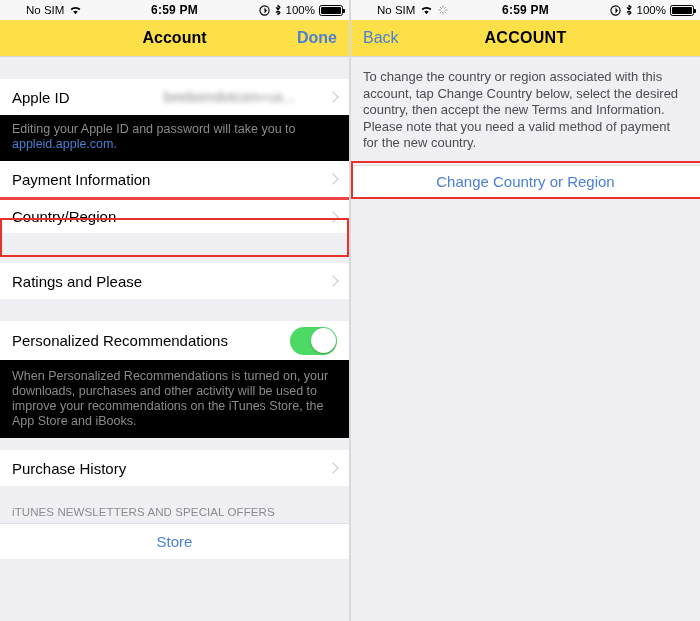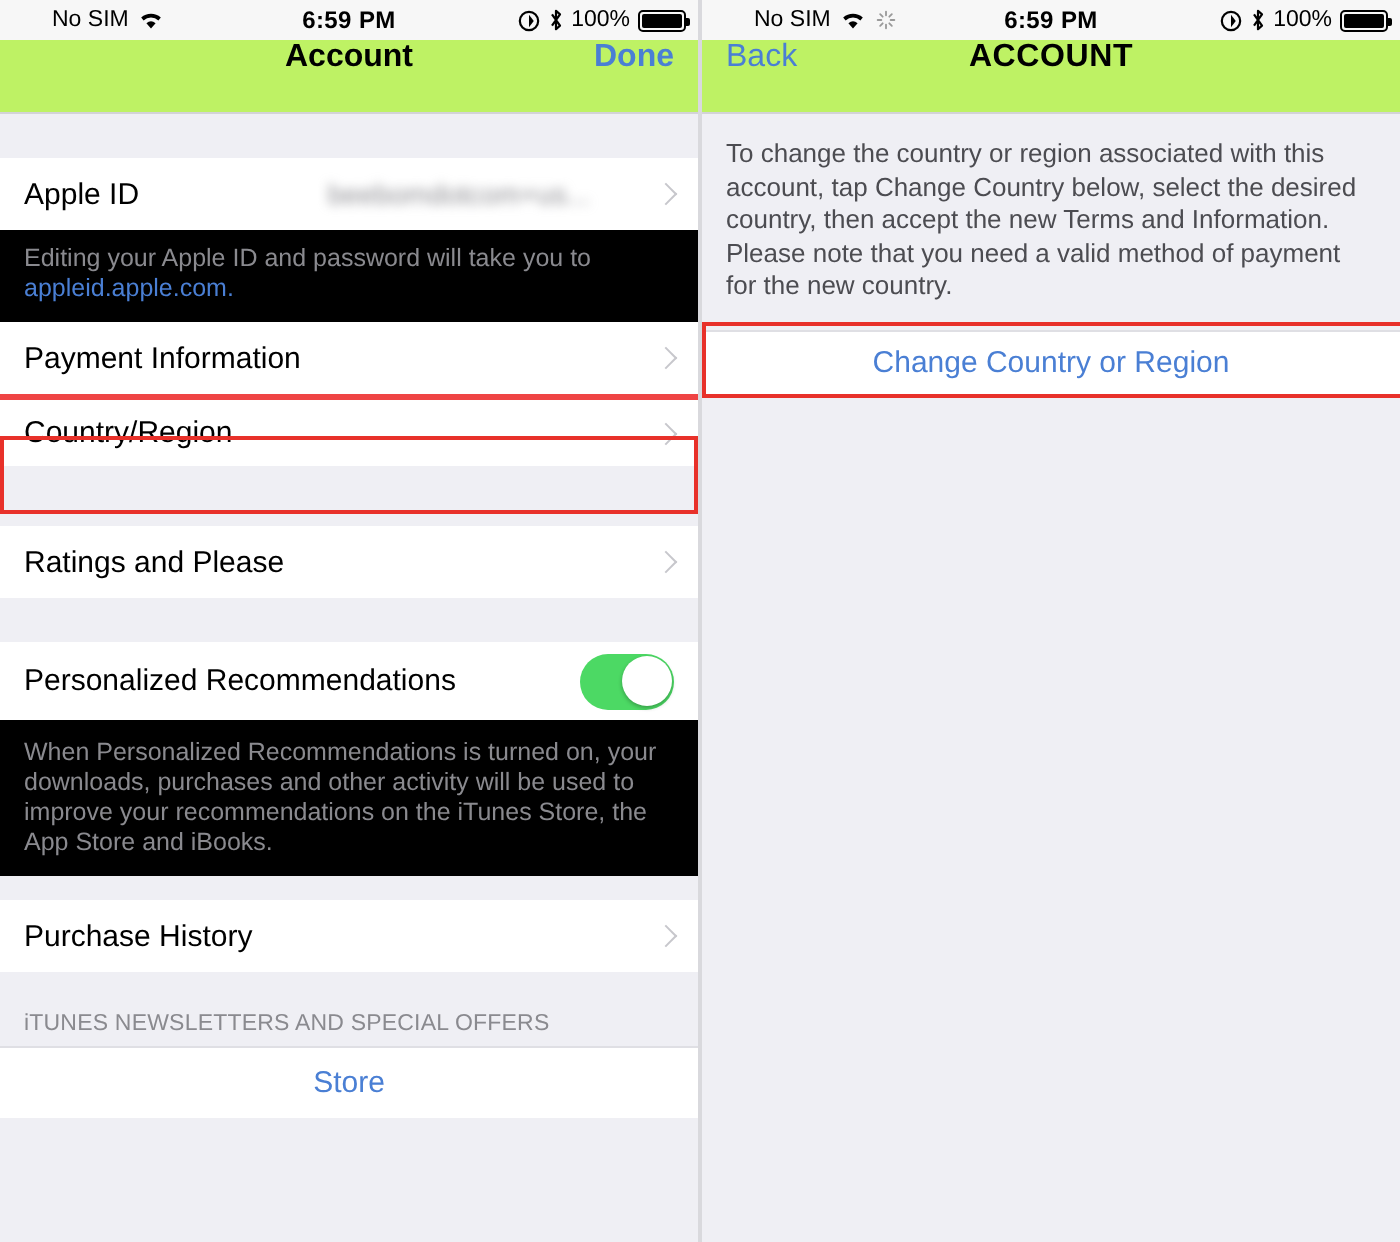--- a/index.html
+++ b/index.html
@@ -40,22 +40,22 @@
     border-radius: 2.5px; position: relative; padding: 1px;
   }
   .battery::after {
     content: ""; position: absolute; right: -3.2px; top: 3px;
     width: 2px; height: 4px; background: #000; border-radius: 0 1px 1px 0;
   }
   .battery i { display: block; height: 100%; background: #000; border-radius: 1px; }
 
   
   .navbar {
-    height: 37px; background: #bef264;
-    display: flex; align-items: flex-start; position: relative;
+    height: 37px; background: #fde047;
+    display: flex; align-items: center; position: relative;
     border-bottom: 1px solid #d3d3d7;
     padding: 0 12px;
   }
   .nav-title {
     position: absolute; left: 0; right: 0; text-align: center;
     font-size: 16px; font-weight: bold; color: #000;
   }
   .nav-title.caps { letter-spacing: .3px; }
   .nav-btn {
     font-size: 16px; color: #4a7fd4; z-index: 2; cursor: pointer;

